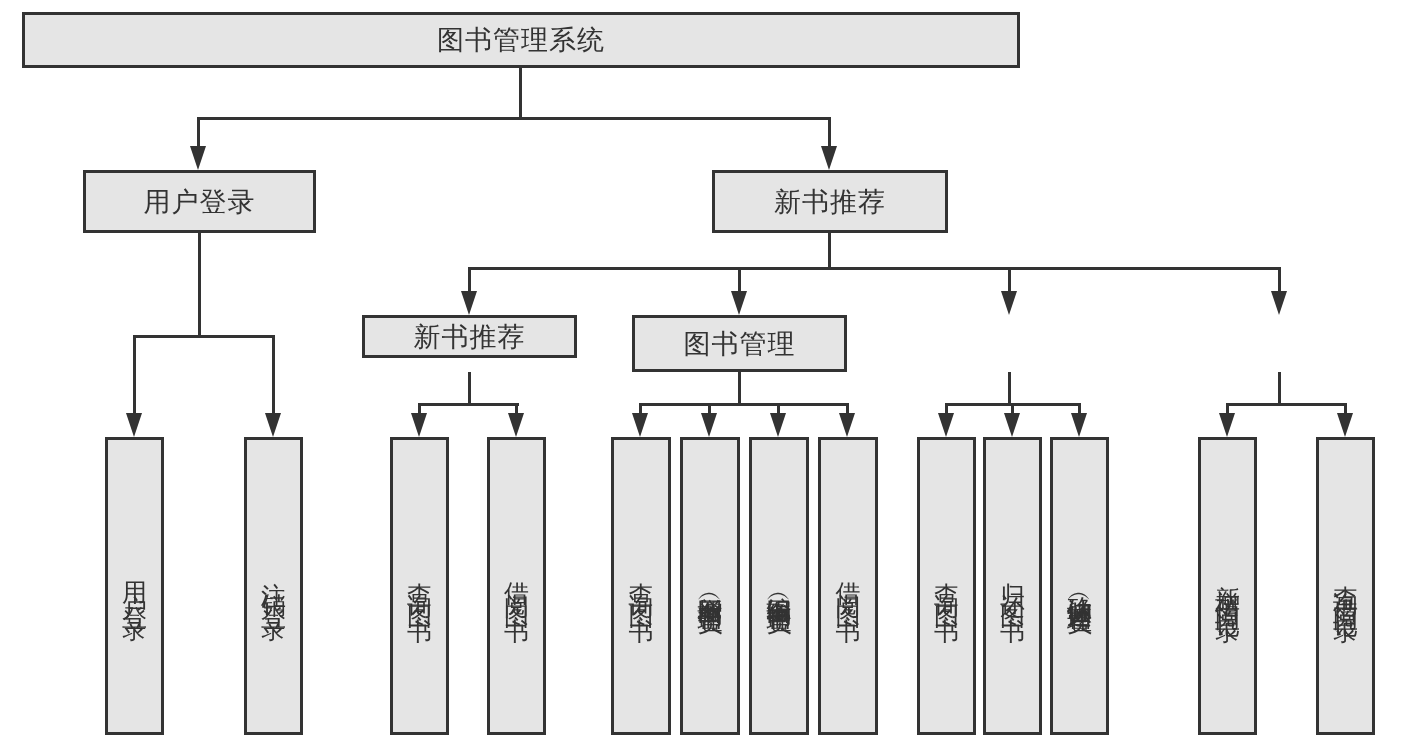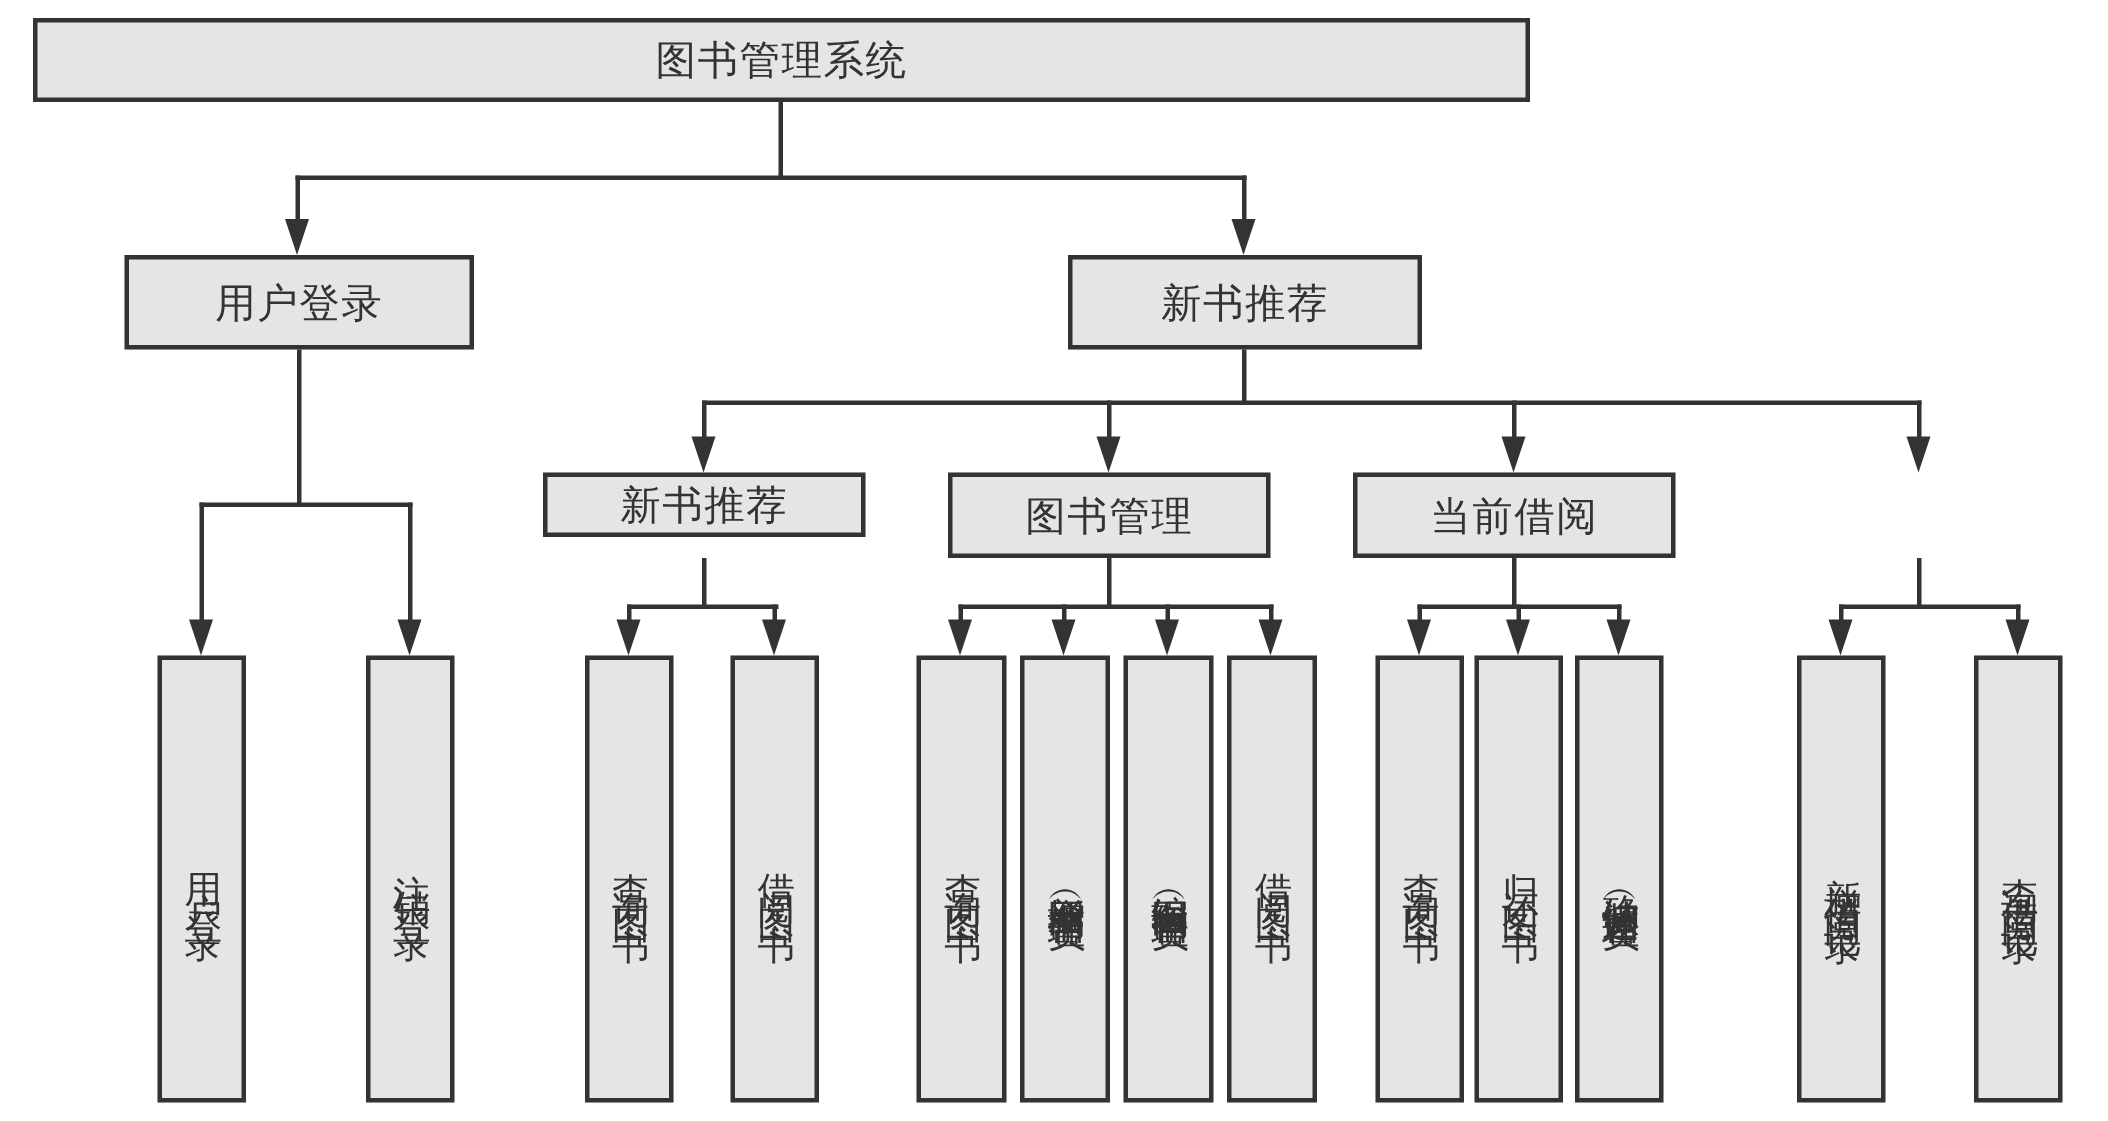--- a/index.html
+++ b/index.html
@@ -77,23 +77,20 @@
   </div>
 
   <div class="node h" style="left:362px;top:315px;width:215px;height:43px">
     <span>新书推荐</span>
   </div>
 
   <div class="node h" style="left:632px;top:315px;width:215px;height:57px">
     <span>图书管理</span>
   </div>
 
-  <div class="node h" style="left:902px;top:315px;width:215px;height:57px">
-    <span>当前借阅</span>
-  </div>
 
 
   <div class="node v" style="left:105px;top:437px;width:59px;height:298px">
     <span class="vtext" style="letter-spacing: 12px;">用户登录</span>
   </div>
 
   <div class="node v" style="left:244px;top:437px;width:59px;height:298px">
     <span class="vtext" style="letter-spacing: 12px;">注销登录</span>
   </div>
 

